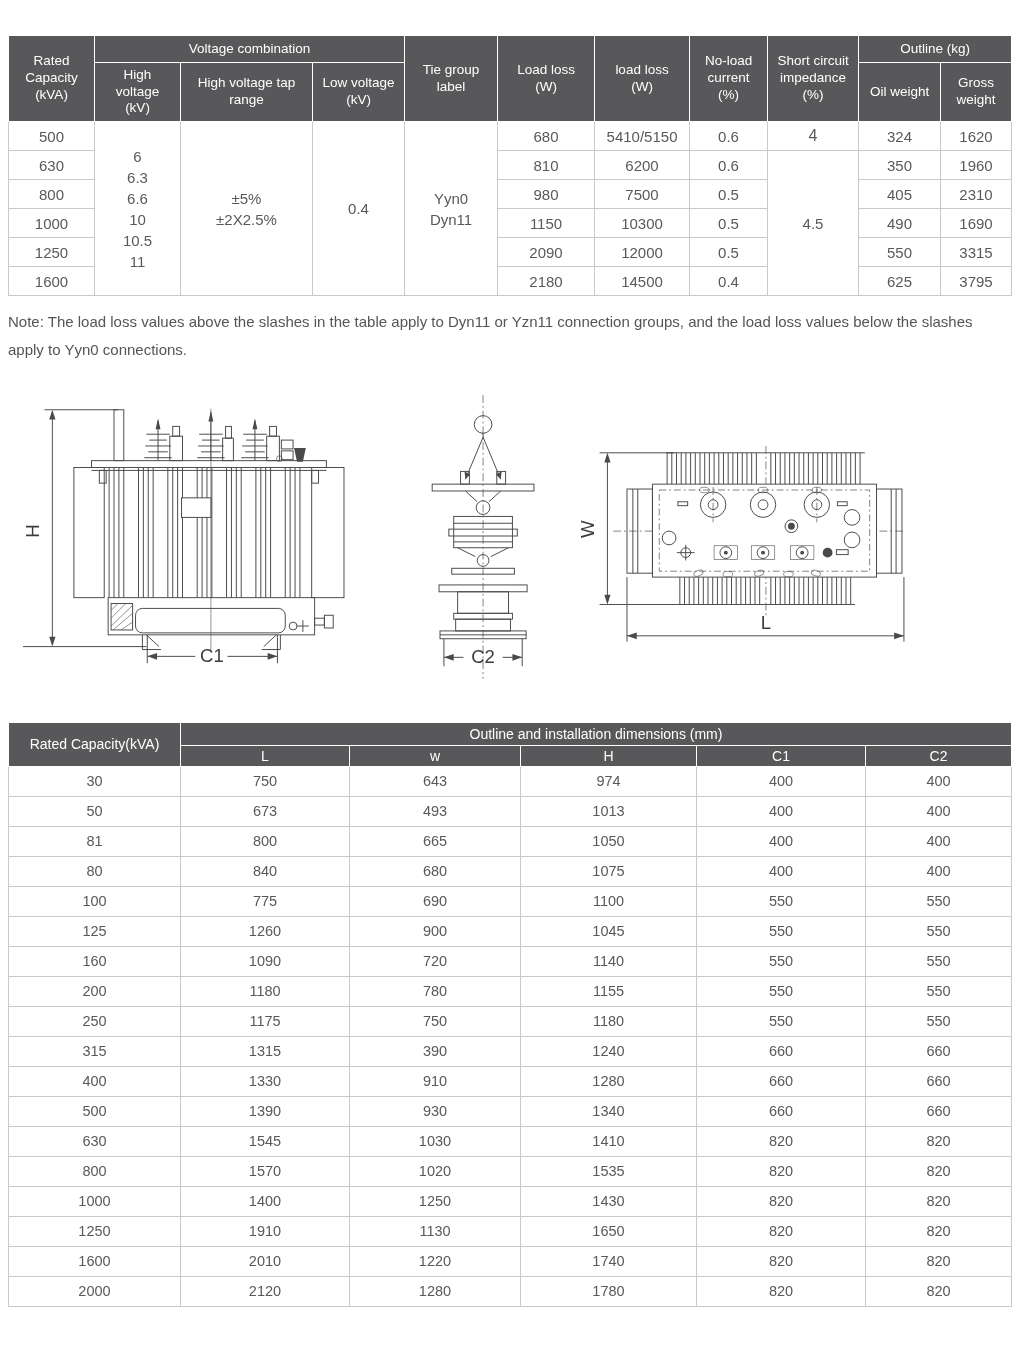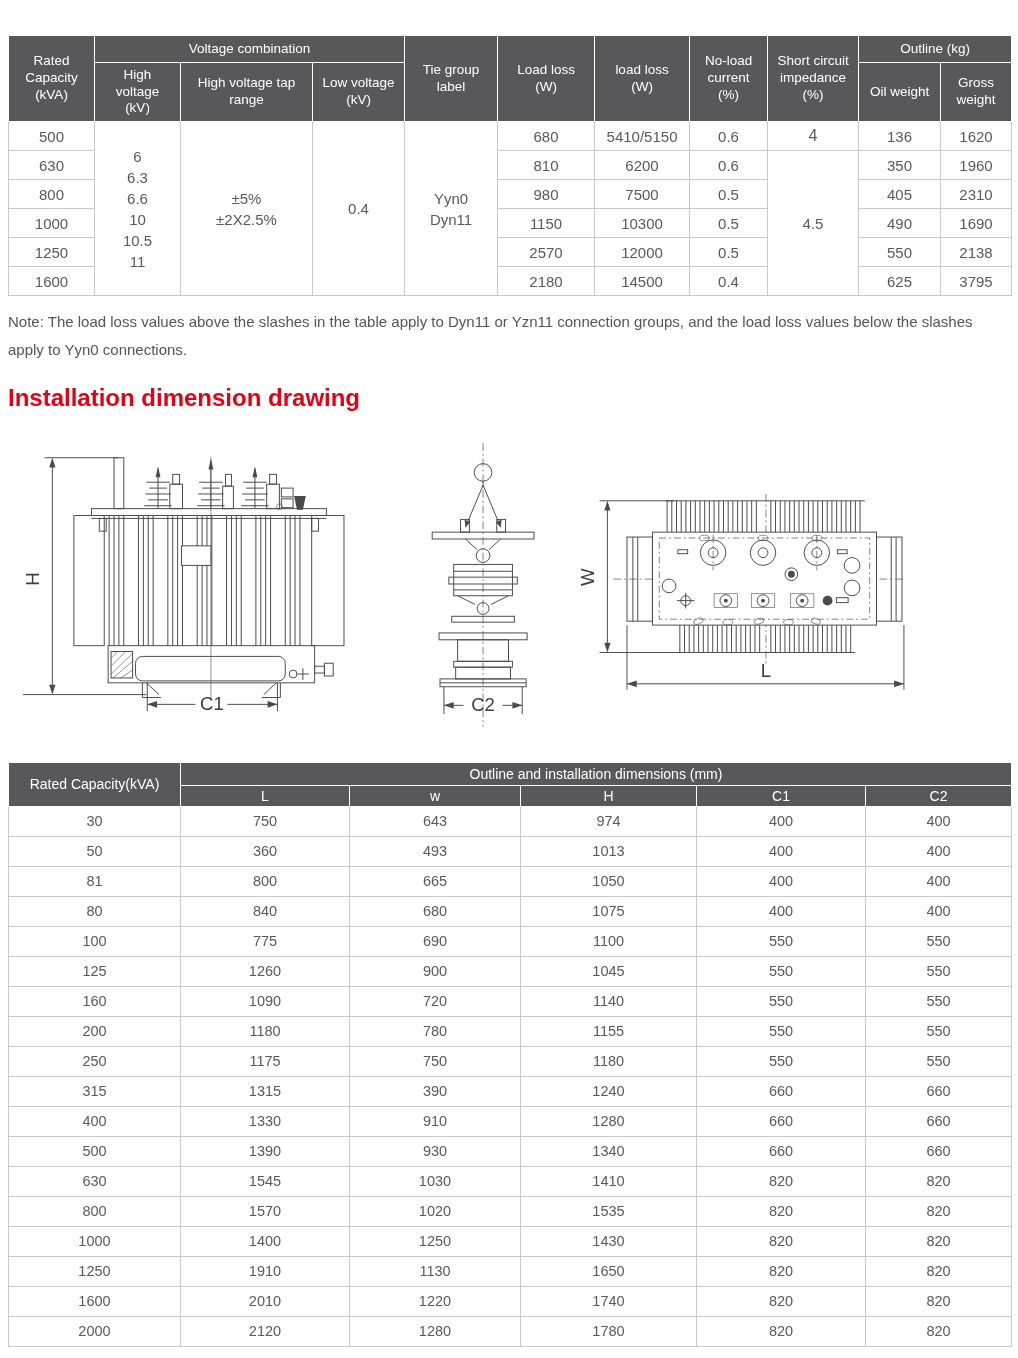--- a/index.html
+++ b/index.html
@@ -24,21 +24,21 @@
 
   .drawings{display:flex;align-items:flex-start;margin-top:22px;padding-left:15px;gap:10px;height:300px;}
   svg{display:block;}
   .tech line,.tech path,.tech rect,.tech circle,.tech ellipse,.tech polyline{stroke:#4a4a4a;stroke-width:1;fill:none;}
   .tech .thin{stroke-width:0.6;}
   .tech .dash{stroke-dasharray:8 3 2 3;stroke-width:0.7;}
   .tech .fill{fill:#4a4a4a;stroke:none;}
   .tech .wht{fill:#fff;}
   .tech text{fill:#3d3d3d;font-size:19px;stroke:none;font-family:"Liberation Sans",sans-serif;}
 
-  .dim-table{margin-top:28px;}
+  .dim-table{margin-top:36px;}
   .dim-table th{font-size:14px;}
   .dim-table thead tr:first-child th{height:18px;}
   .dim-table thead tr:last-child th{height:15px;}
   .dim-table td{font-size:14.5px;height:23px;}
 </style>
 </head>
 <body>
 
 <div class="page">
 
@@ -100,21 +100,21 @@
 11</td>
           <td rowspan="6" class="pre">±5%
 ±2X2.5%</td>
           <td rowspan="6">0.4</td>
           <td rowspan="6" class="pre">Yyn0
 Dyn11</td>
           <td>680</td>
           <td>5410/5150</td>
           <td>0.6</td>
           <td class="imp">4</td>
-          <td>136</td>
+          <td>324</td>
           <td>1620</td>
         </tr>
         <tr>
           <td>630</td>
           <td>810</td>
           <td>6200</td>
           <td>0.6</td>
           <td rowspan="5">4.5</td>
           <td>350</td>
           <td>1960</td>
@@ -130,40 +130,39 @@
         <tr>
           <td>1000</td>
           <td>1150</td>
           <td>10300</td>
           <td>0.5</td>
           <td>490</td>
           <td>1690</td>
         </tr>
         <tr>
           <td>1250</td>
-          <td>2570</td>
+          <td>2090</td>
           <td>12000</td>
           <td>0.5</td>
           <td>550</td>
-          <td>2138</td>
+          <td>3315</td>
         </tr>
         <tr>
           <td>1600</td>
           <td>2180</td>
           <td>14500</td>
           <td>0.4</td>
           <td>625</td>
           <td>3795</td>
         </tr>
       </tbody>
   </table>
 
   <p class="note">Note: The load loss values above the slashes in the table apply to Dyn11 or Yzn11 connection groups, and the load loss values below the slashes apply to Yyn0 connections.</p>
 
-  <h2 class="section-heading">Installation dimension drawing</h2>
 
   <div class="drawings">
 
     <svg class="tech" width="370" height="300" viewBox="0 0 370 300">
 
       <line x1="30" y1="23" x2="30" y2="261"></line>
       <polygon class="fill" points="30,21 26.8,31 33.2,31"></polygon>
       <polygon class="fill" points="30,263 26.8,253 33.2,253"></polygon>
       <line x1="22" y1="21" x2="97" y2="21"></line>
       <line x1="0" y1="263" x2="126" y2="263"></line>
@@ -485,21 +484,21 @@
         <tr>
           <td>30</td>
           <td>750</td>
           <td>643</td>
           <td>974</td>
           <td>400</td>
           <td>400</td>
         </tr>
         <tr>
           <td>50</td>
-          <td>360</td>
+          <td>673</td>
           <td>493</td>
           <td>1013</td>
           <td>400</td>
           <td>400</td>
         </tr>
         <tr>
           <td>81</td>
           <td>800</td>
           <td>665</td>
           <td>1050</td>

